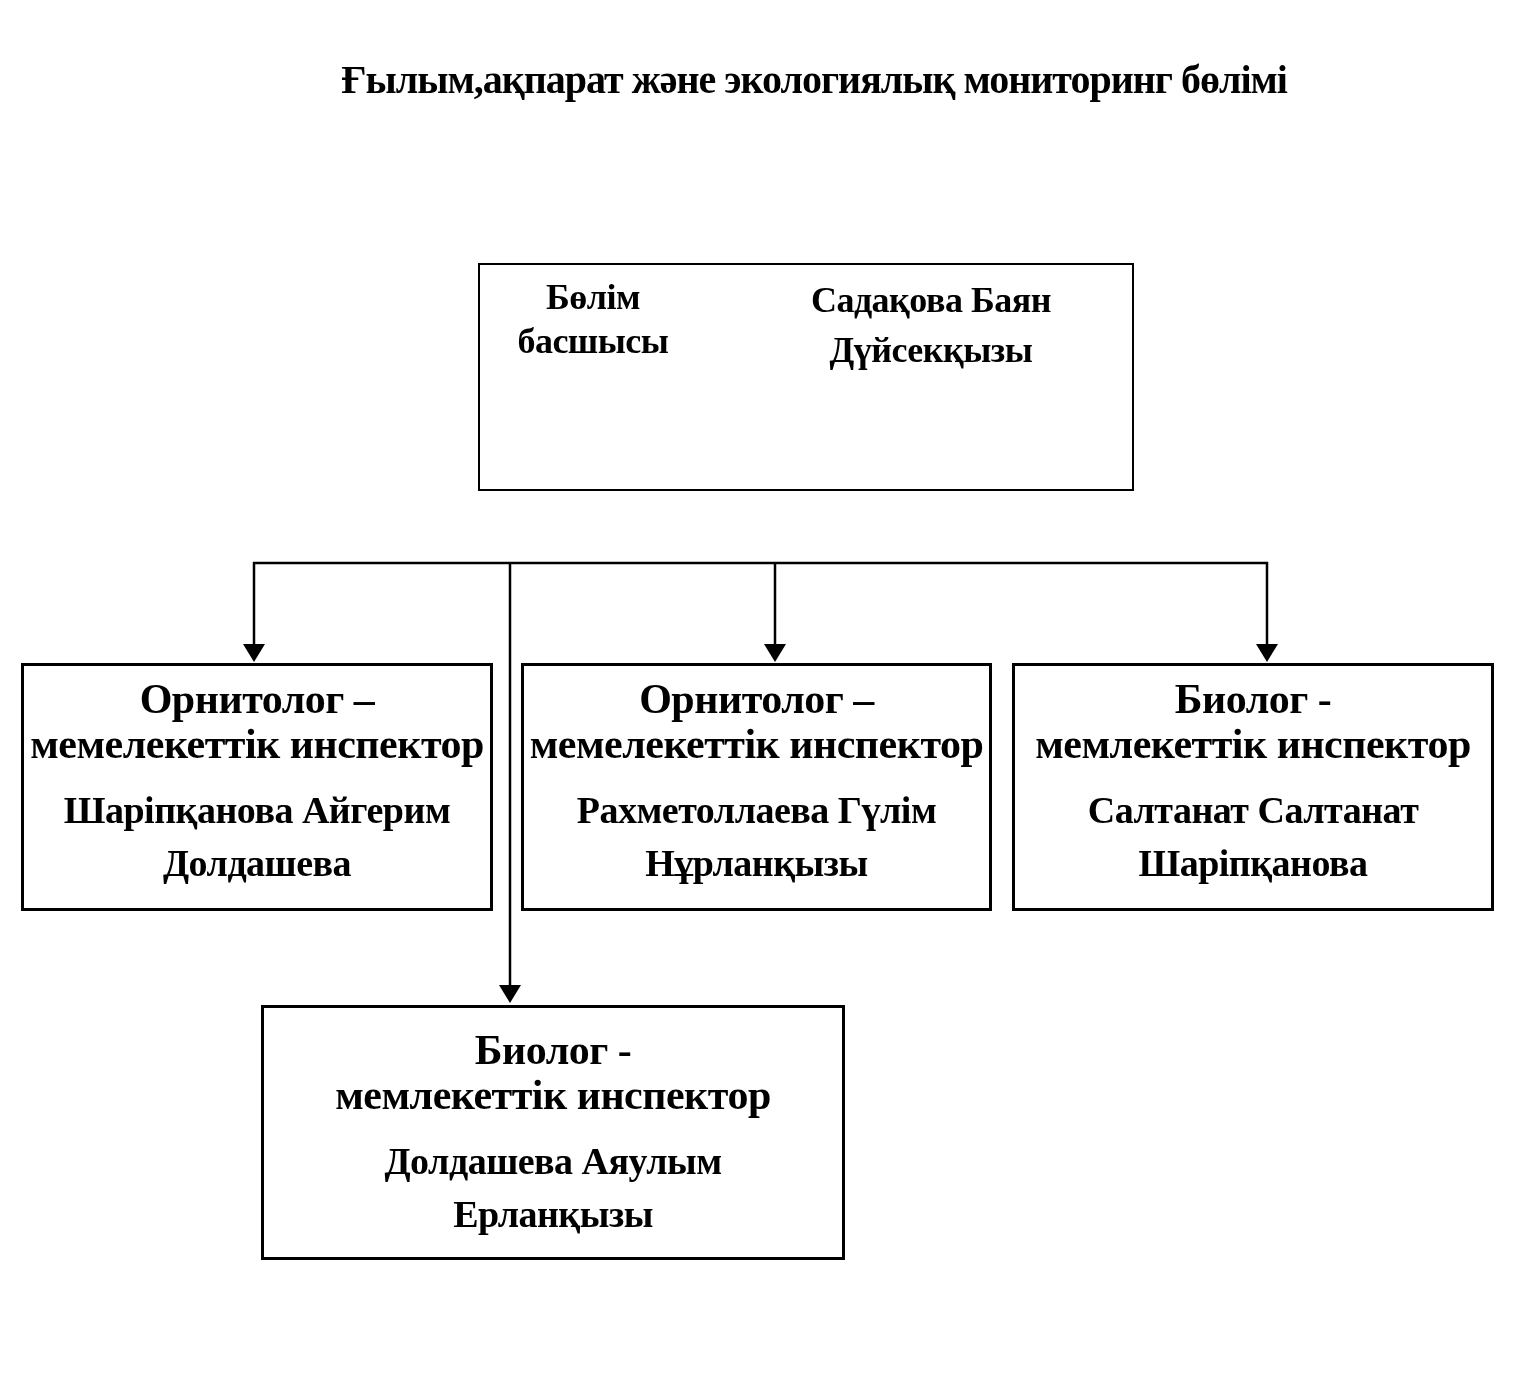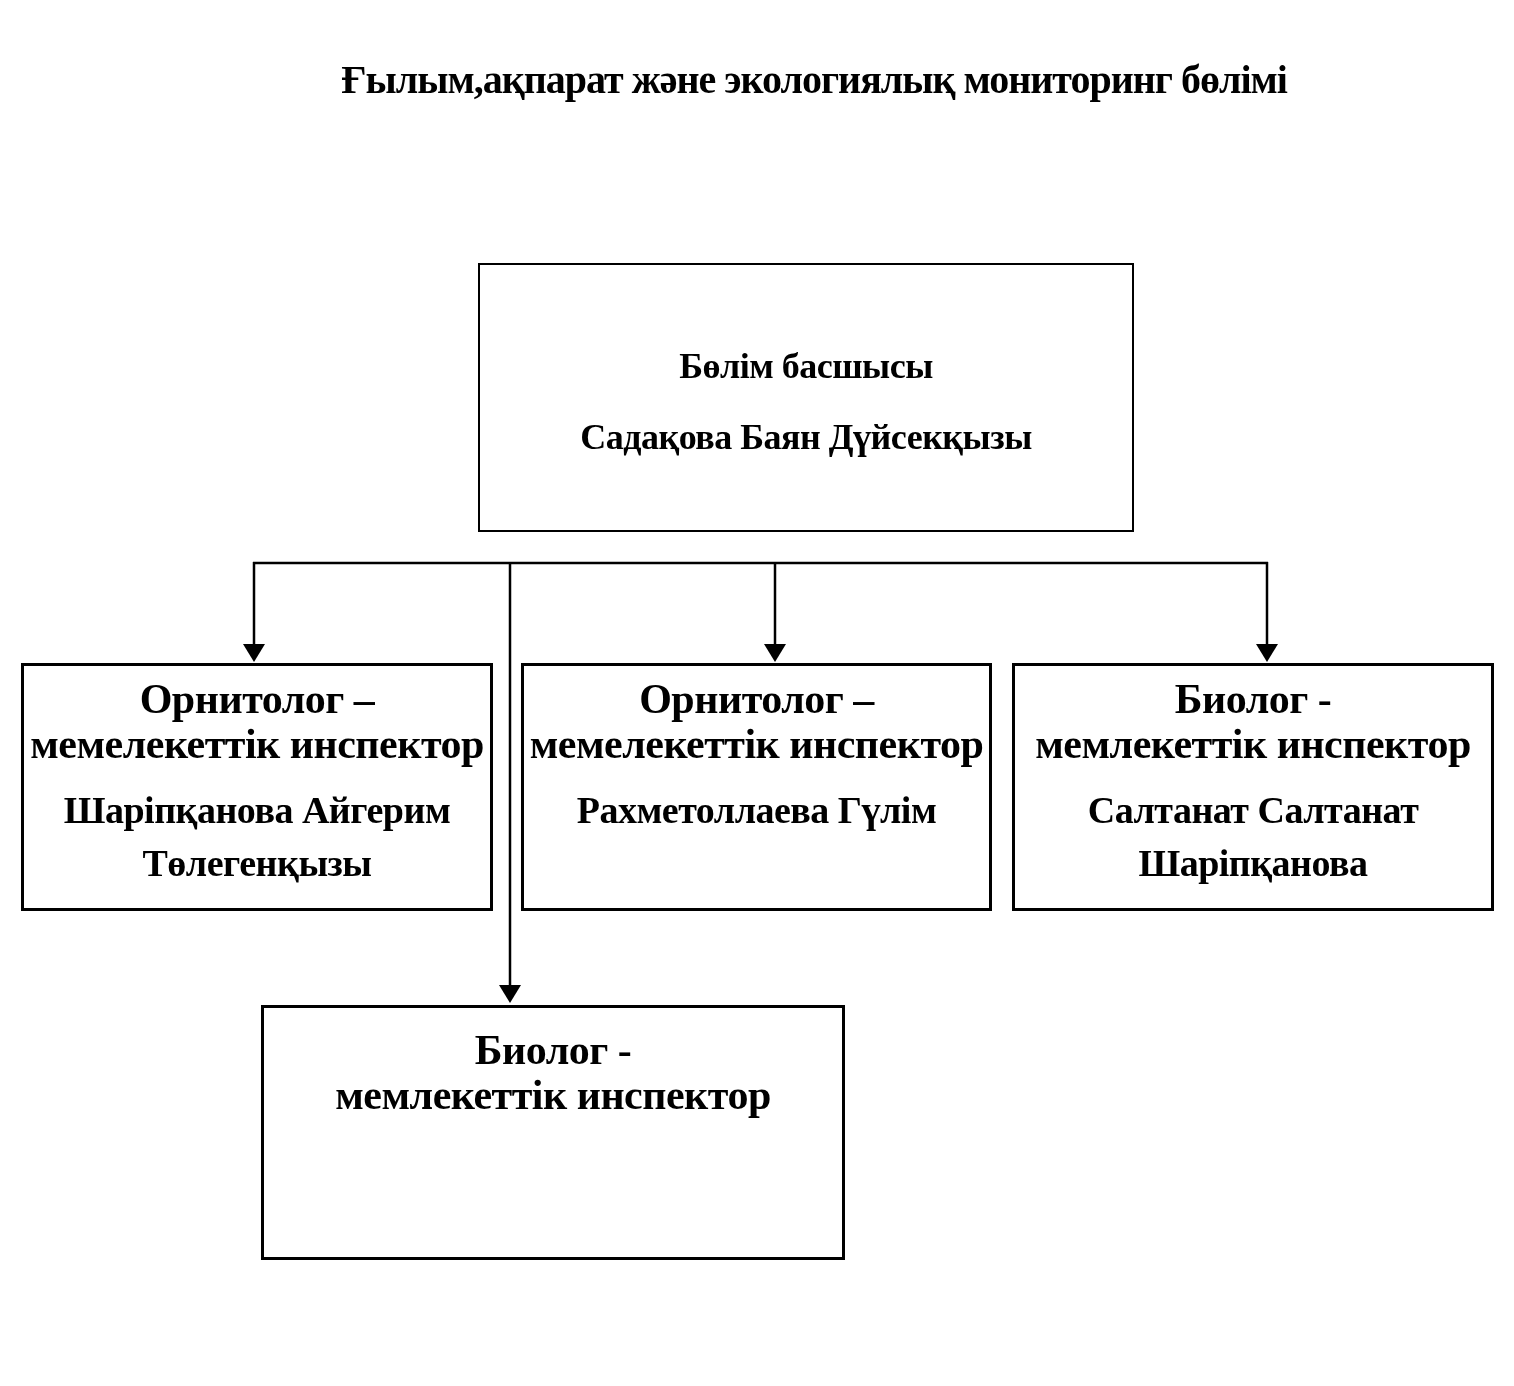--- a/index.html
+++ b/index.html
@@ -41,24 +41,24 @@
     position: absolute;
     box-sizing: border-box;
     background: #ffffff;
     border: 3px solid #000000;
     text-align: center;
   }
   .box-head {
     left: 478px;
     top: 263px;
     width: 656px;
-    height: 269px;
+    height: 228px;
     border-width: 2px;
     display: flex;
-    flex-direction: column;
+    flex-direction: row;
     justify-content: center;
     padding-top: 10px;
     gap: 24px;
   }
   .box-head .role { font-size: 36px; line-height: 44px; }
   .box-head .name { font-size: 36px; line-height: 50px; }
   .box-sub {
     padding-top: 11px;
   }
   .box-sub .role { font-size: 42px; line-height: 45px; }
@@ -104,45 +104,50 @@
     <div class="name">Садақова Баян Дүйсекқызы</div>
   </div>
 
   <div class="box box-sub box-sub-0">
     <div class="role">
       <div>Орнитолог –</div>
       <div>мемелекеттік инспектор</div>
     </div>
     <div class="name">
       <div>Шаріпқанова Айгерим</div>
-      <div>Төлегенқызы</div>
+      <div>Долдашева</div>
     </div>
   </div>
 
   <div class="box box-sub box-sub-1">
     <div class="role">
       <div>Орнитолог –</div>
       <div>мемелекеттік инспектор</div>
     </div>
     <div class="name">
       <div>Рахметоллаева Гүлім</div>
+      <div>Нұрланқызы</div>
     </div>
   </div>
 
   <div class="box box-sub box-sub-2">
     <div class="role">
       <div>Биолог -</div>
       <div>мемлекеттік инспектор</div>
     </div>
     <div class="name">
       <div>Салтанат Салтанат</div>
       <div>Шаріпқанова</div>
     </div>
   </div>
 
   <div class="box box-sub box-sub-3">
     <div class="role">
       <div>Биолог -</div>
       <div>мемлекеттік инспектор</div>
     </div>
+    <div class="name">
+      <div>Долдашева Аяулым</div>
+      <div>Ерланқызы</div>
+    </div>
   </div>
 
 </div>
 
 </body></html>

